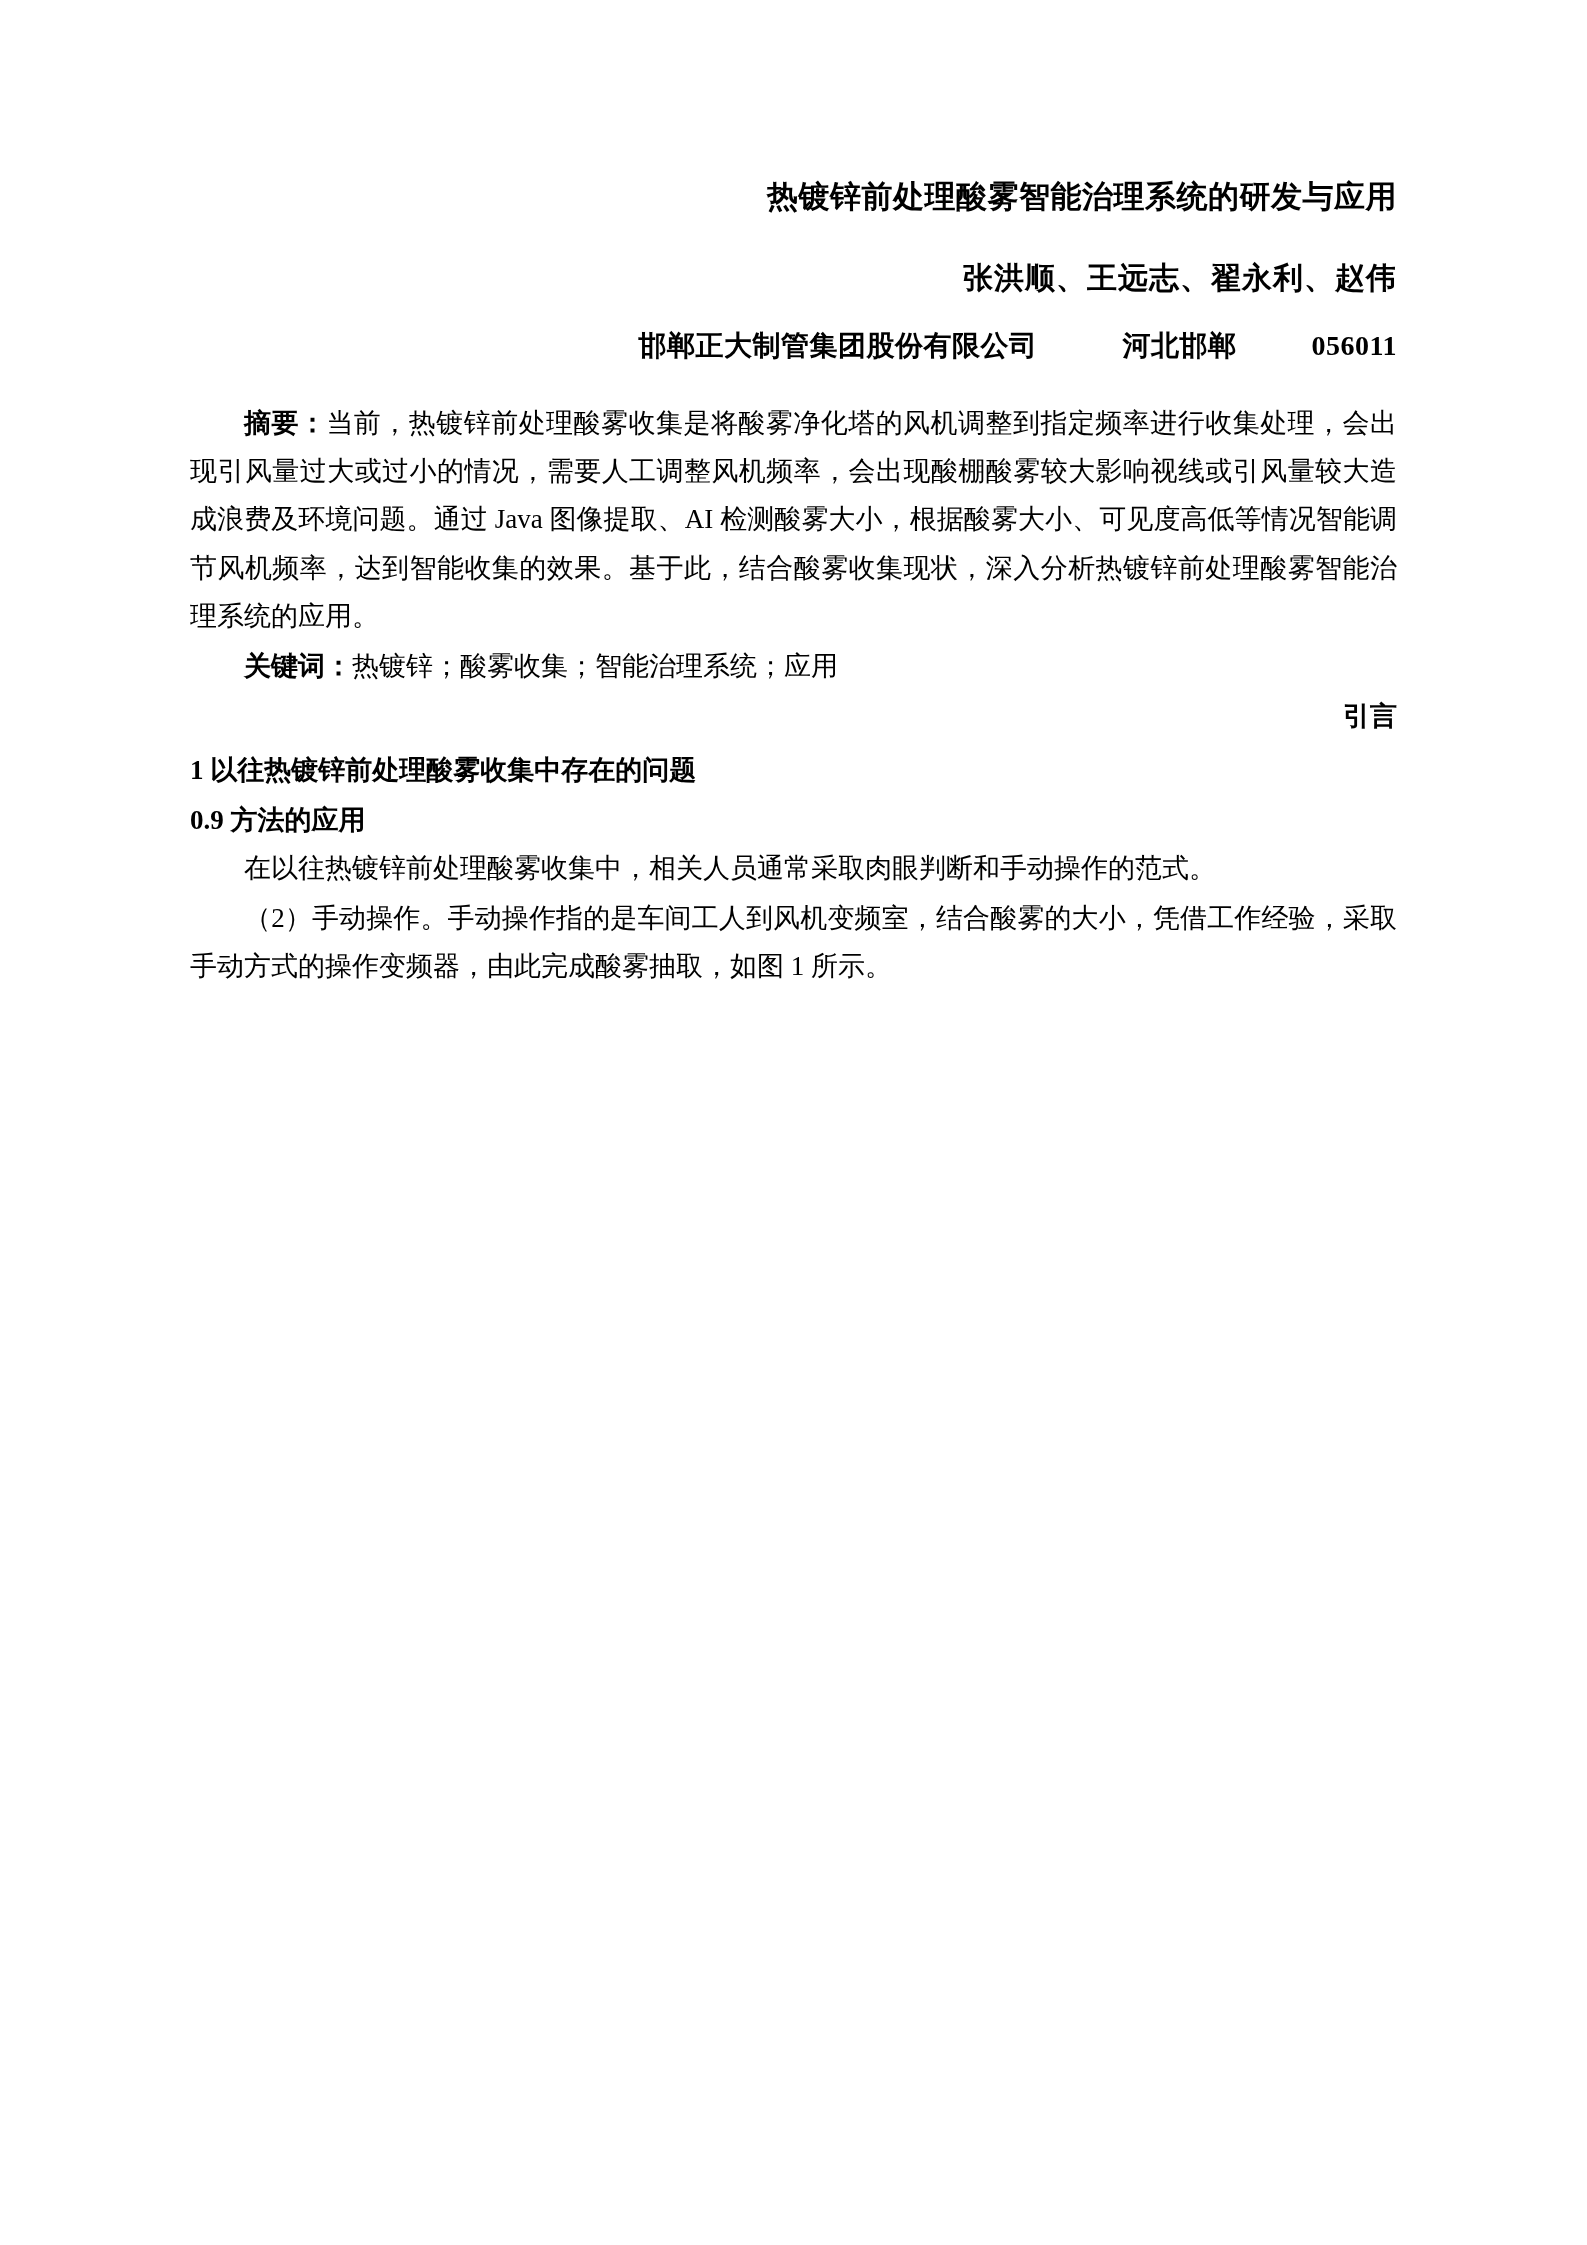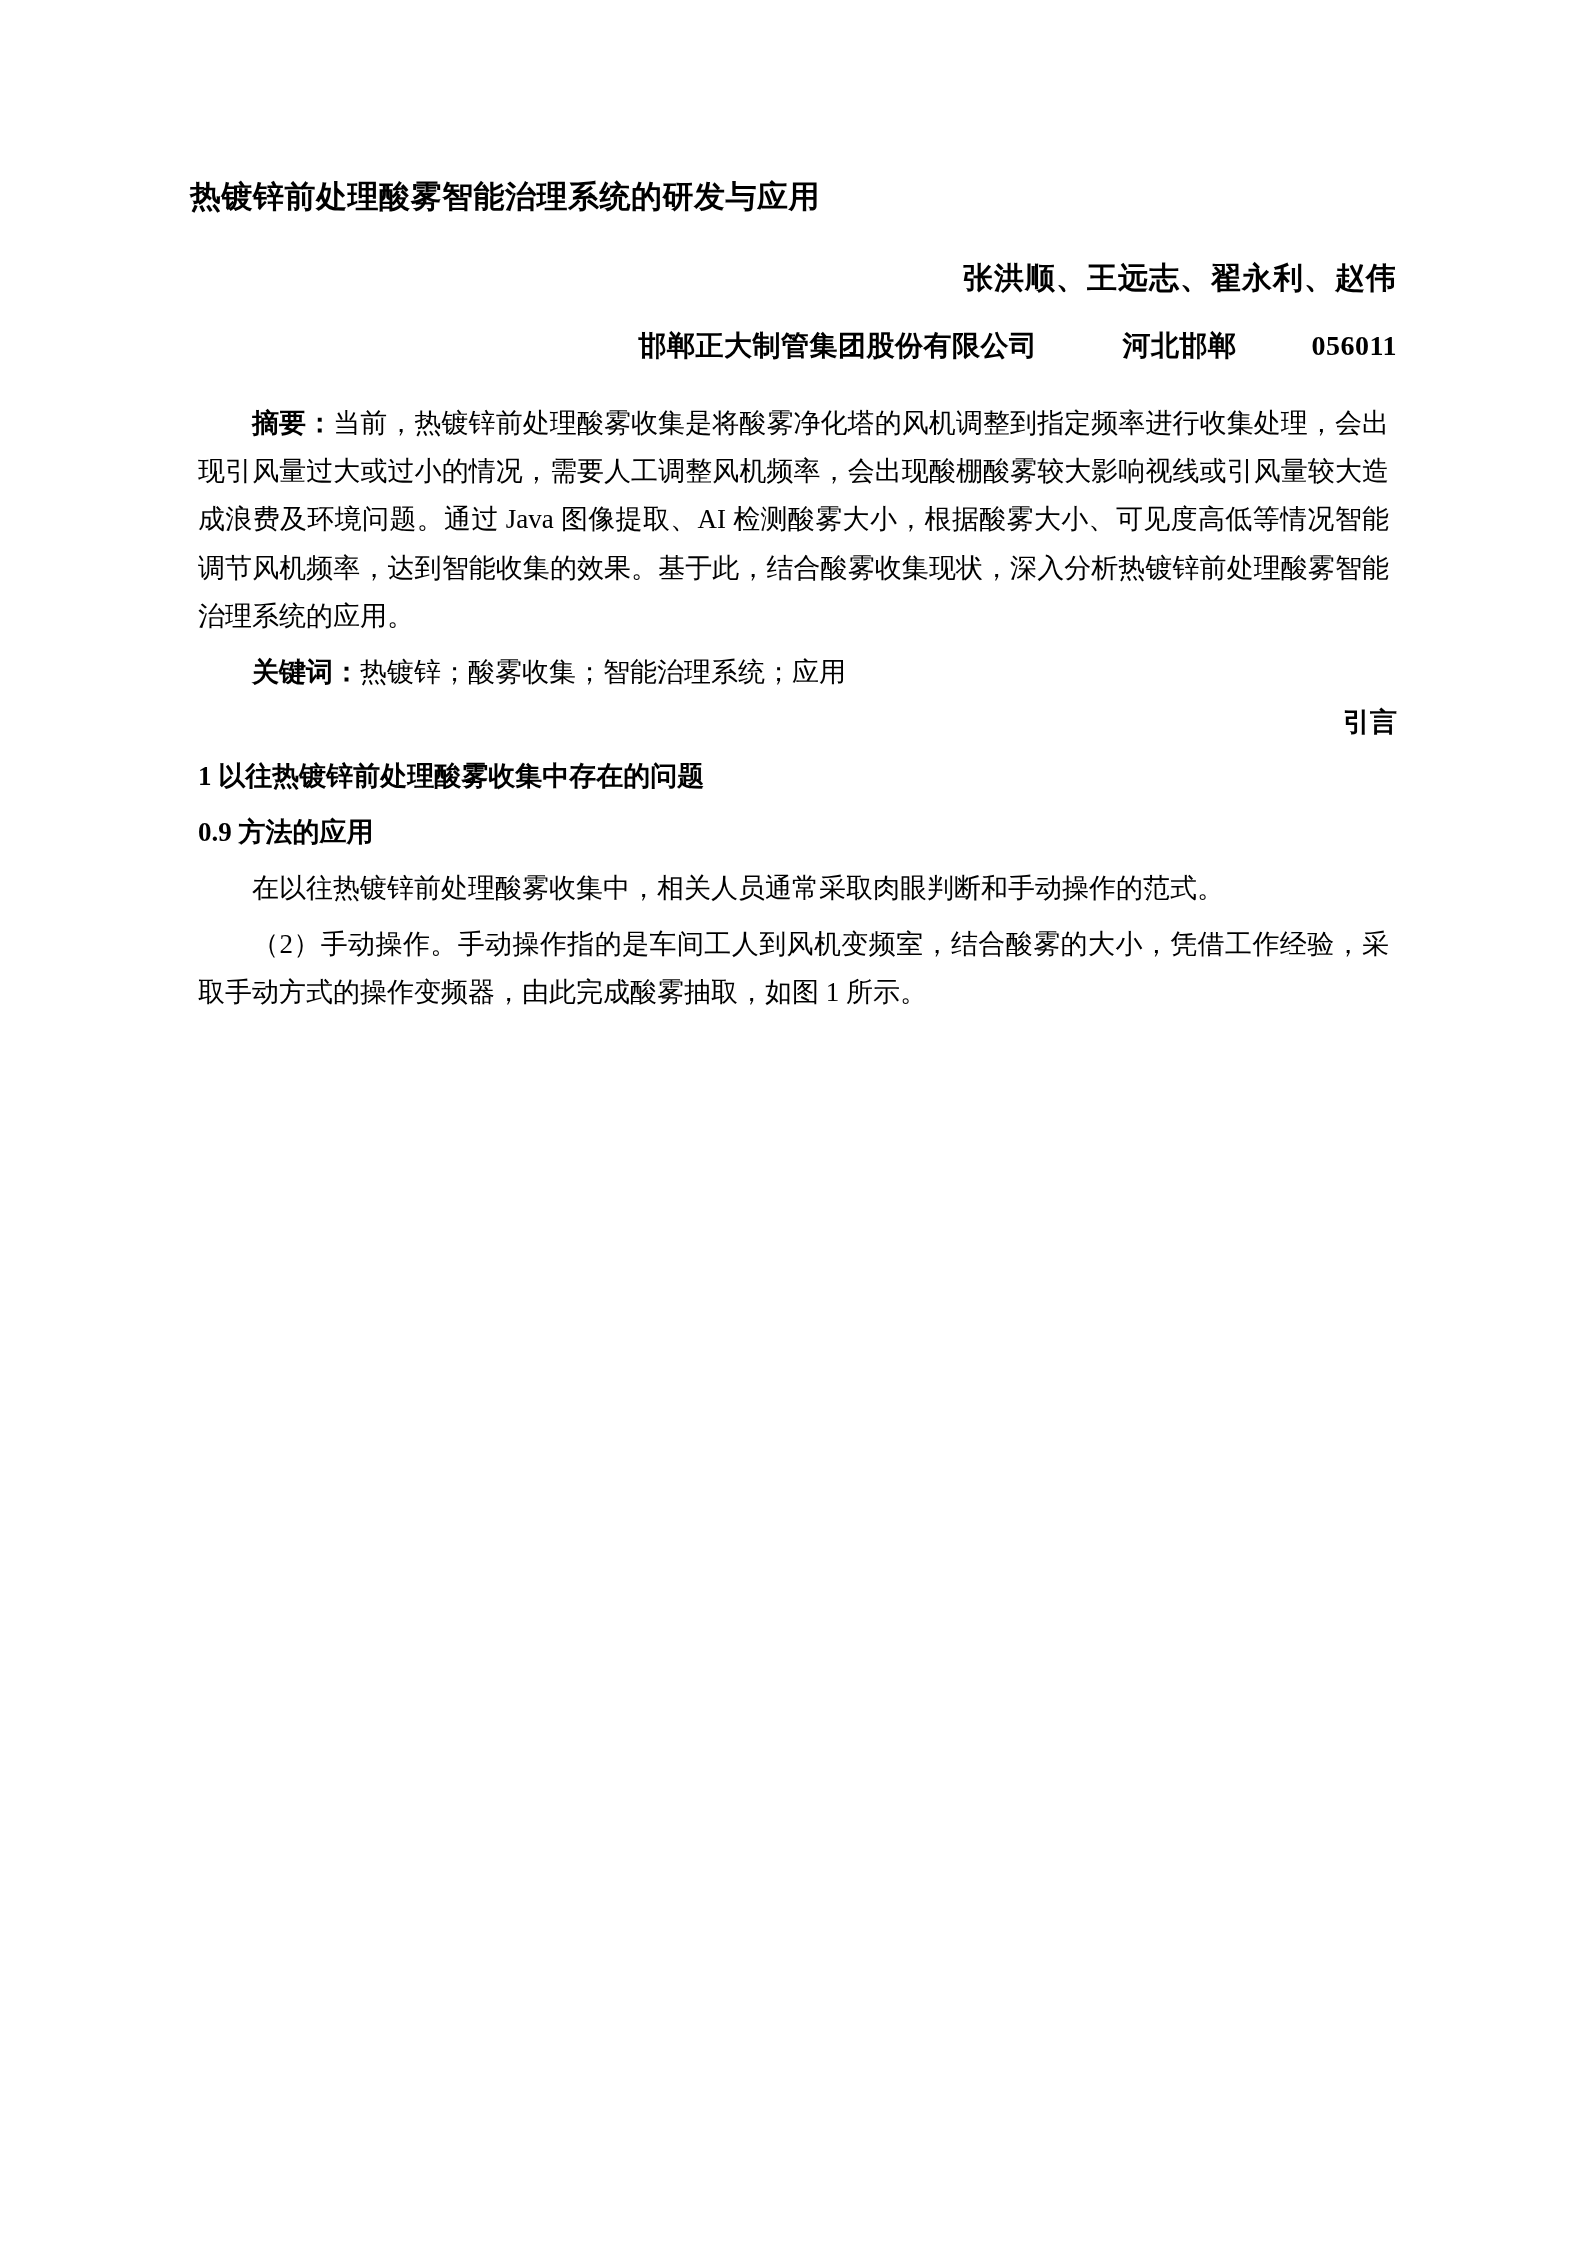--- a/index.html
+++ b/index.html
@@ -15,21 +15,21 @@
     overflow: hidden;
   }
   .page {
     width: 1587px;
     height: 2245px;
     box-sizing: border-box;
     padding: 175px 190px 120px 190px;
     position: relative;
   }
   .doc-title {
-    text-align: left;
+    text-align: right;
     font-size: 31px;
     font-weight: bold;
     letter-spacing: 0.5px;
     margin: 0 0 40px 0;
     line-height: 1.4;
   }
   .authors {
     text-align: right;
     font-size: 30px;
     font-weight: bold;
@@ -42,21 +42,21 @@
     font-weight: bold;
     margin: 0 0 34px 0;
     letter-spacing: 0.5px;
   }
   .affil-inner {
     display: inline-block;
   }
   .affil-gap1 { display: inline-block; width: 70px; }
   .affil-gap2 { display: inline-block; width: 60px; }
   p {
-    margin: 8px;
+    margin: 0;
   }
   .body-text {
     font-size: 27px;
     line-height: 1.78;
     text-align: justify;
     text-justify: inter-ideograph;
     margin-bottom: 2px;
   }
   .indent {
     text-indent: 2em;

